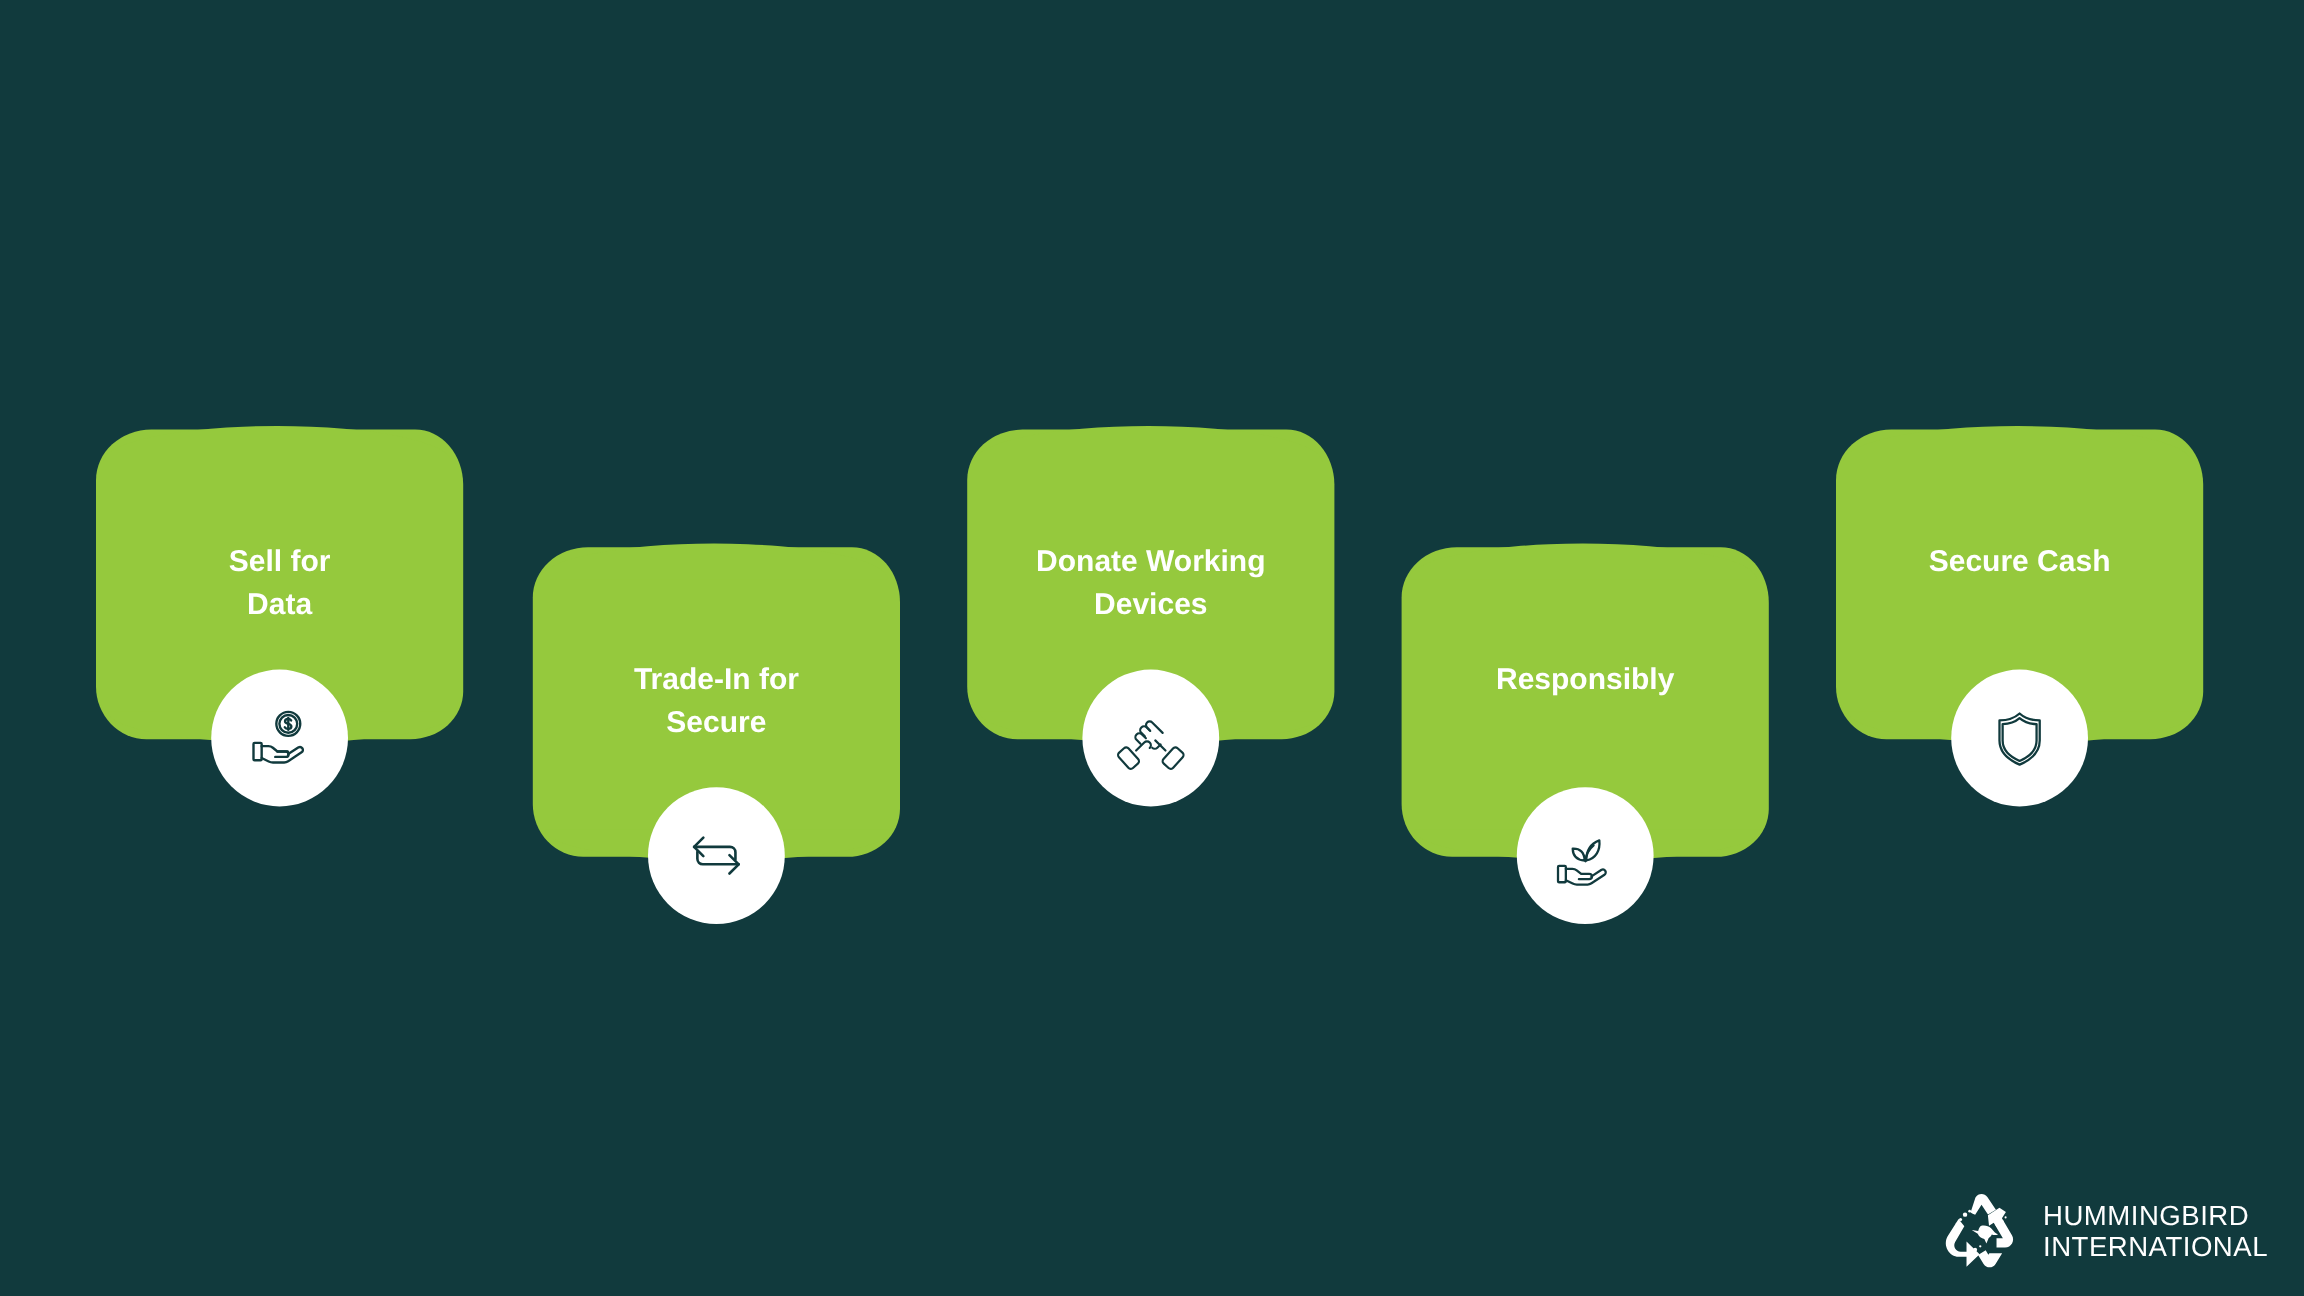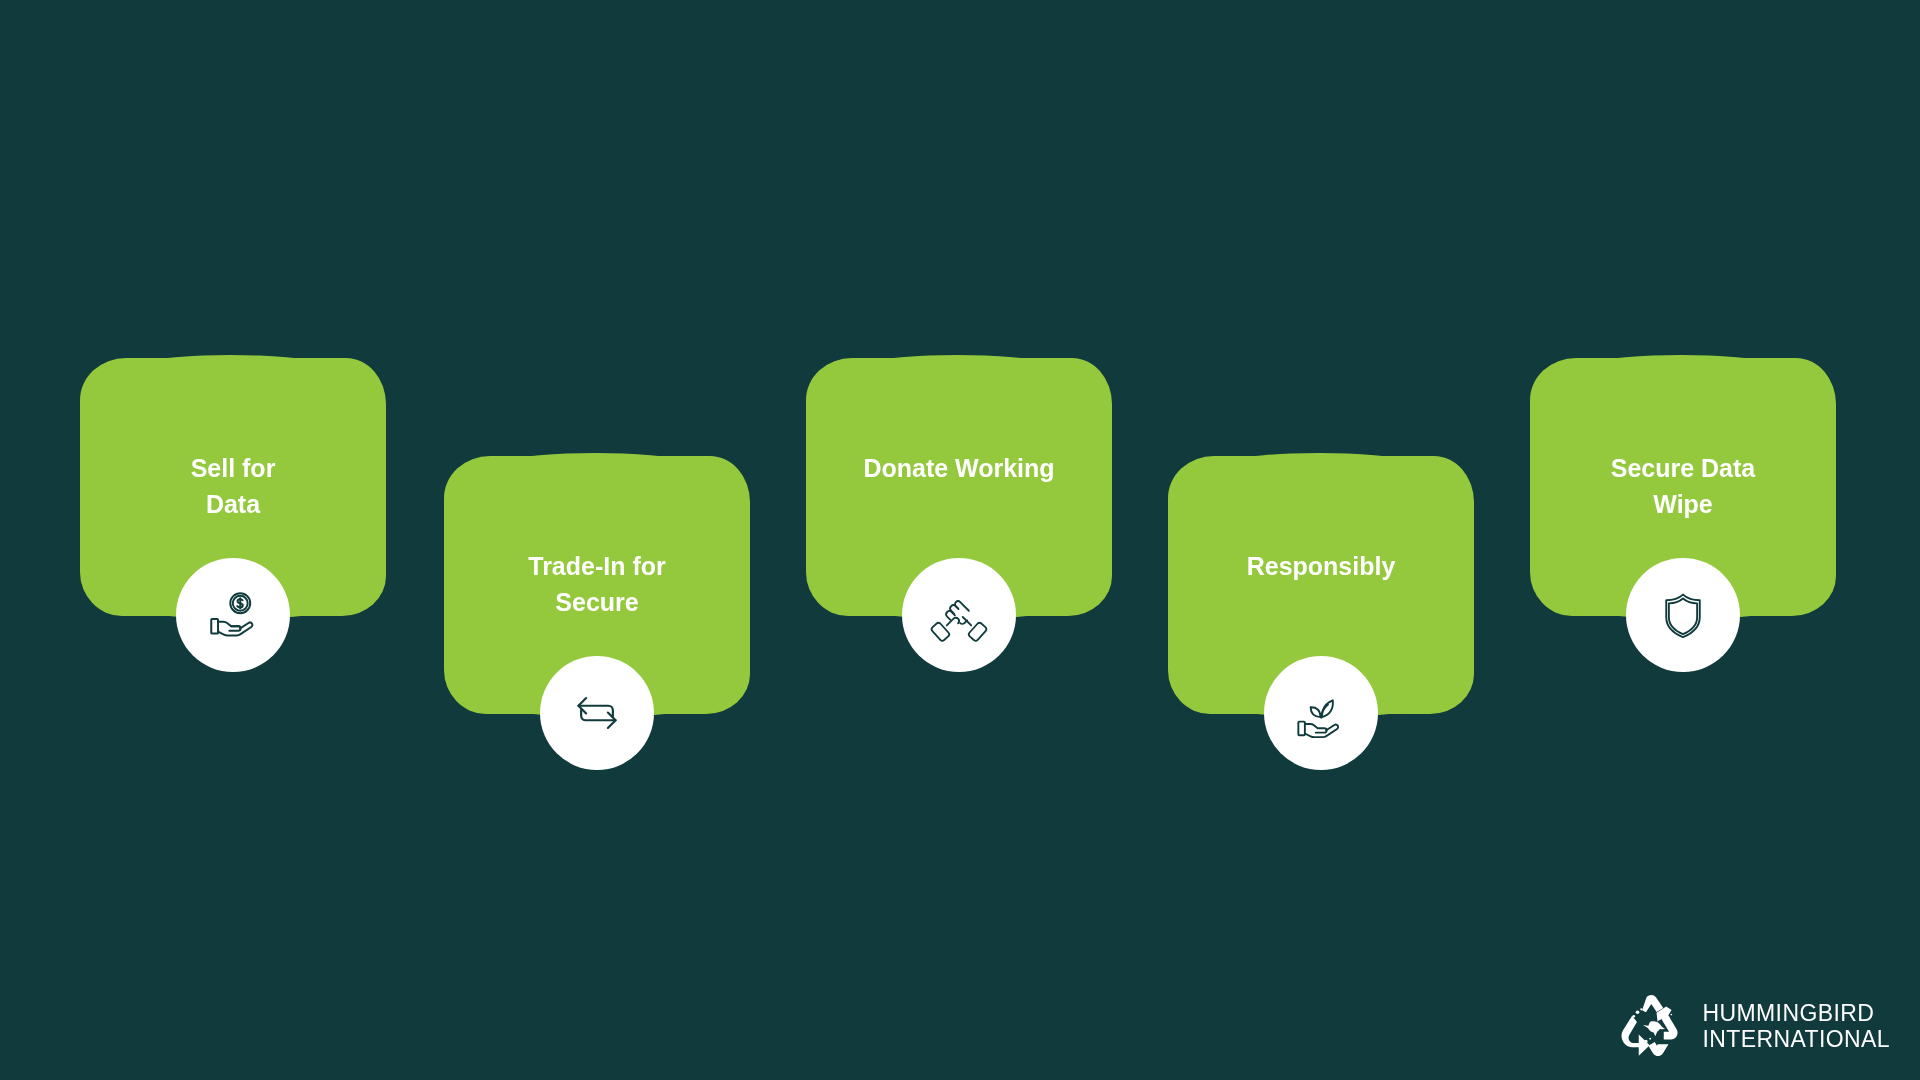--- a/index.html
+++ b/index.html
@@ -181,20 +181,21 @@
           <path d="M44 48.5l8.5-8.5L44 31.5"></path>
           <path d="M52.5 40h-33c-2.8 0-5-2.2-5-5v-6.5"></path>
         </svg>
       </div>
     </div>
 
     <div class="card-group tier-high" style="left:806px;">
       <div class="card-blob"></div>
       <div class="card-label">
         <div>Donate Working</div>
+        <div>Devices</div>
       </div>
       <div class="icon-bubble">
         <svg viewBox="0 0 64 64" fill="none" stroke="#113a3d" stroke-width="2" stroke-linecap="round" stroke-linejoin="round">
           <rect x="5.5" y="41" width="12" height="19" rx="3" transform="rotate(-42 11.5 50.5)"></rect>
           <rect x="46.5" y="41" width="12" height="19" rx="3" transform="rotate(42 52.5 50.5)"></rect>
           <path d="M18.5 43.5l7.5-7.4c1.4-1.4 3.6-1.4 5 0 1.4 1.4 1.4 3.6 0 5"></path>
           <path d="M22.5 37.3l-3.6-3.6c-1.4-1.4-1.4-3.6 0-5 1.4-1.4 3.6-1.4 5 0l3.6 3.6"></path>
           <path d="M26.5 30.5l-3.2-3.2c-1.4-1.4-1.4-3.6 0-5 1.4-1.4 3.6-1.4 5 0l3.2 3.2"></path>
           <path d="M31 24.8l-2.4-2.4c-1.3-1.3-1.3-3.4 0-4.7 1.3-1.3 3.4-1.3 4.7 0l9.6 9.6"></path>
           <path d="M45.5 43.5l-9.4-9.3"></path>
@@ -216,22 +217,21 @@
           <rect x="7" y="41.5" width="7.2" height="15" rx="1"></rect>
           <path d="M14.2 44.2h6c1.6 0 2.9.5 4 1.4l4.1 3.3h7.3c1.5 0 2.6 1.1 2.6 2.4s-1.1 2.4-2.6 2.4H26.2"></path>
           <path d="M14.2 54.6l6.3 3.1c1.2.6 2.4.9 3.8.9h9.9c1.3 0 2.5-.4 3.6-1.1l11.9-7.9c1.2-.8 1.6-2.5.7-3.7-.9-1.2-2.5-1.4-3.7-.6l-8.9 5.8"></path>
         </svg>
       </div>
     </div>
 
     <div class="card-group tier-high" style="left:1530px;">
       <div class="card-blob"></div>
       <div class="card-label">
-        <div>Secure Data</div>
-        <div>Wipe</div>
+        <div>Secure Cash</div>
       </div>
       <div class="icon-bubble">
         <svg viewBox="0 0 64 64" fill="none" stroke="#113a3d" stroke-width="2.1" stroke-linecap="round" stroke-linejoin="round">
           <path d="M32 9.5c-4.6 4.2-11.6 6.3-18.5 6.3v18.6c0 9.9 7.4 17.4 18.5 22.1 11.1-4.7 18.5-12.2 18.5-22.1V15.8C43.6 15.8 36.6 13.7 32 9.5z"></path>
           <path d="M32 13.8c-4 3.5-9.9 5.4-15.6 5.4v15.2c0 8.3 6.2 14.7 15.6 18.7 9.4-4 15.6-10.4 15.6-18.7V19.2c-5.7 0-11.6-1.9-15.6-5.4z"></path>
         </svg>
       </div>
     </div>
 
   </div>

